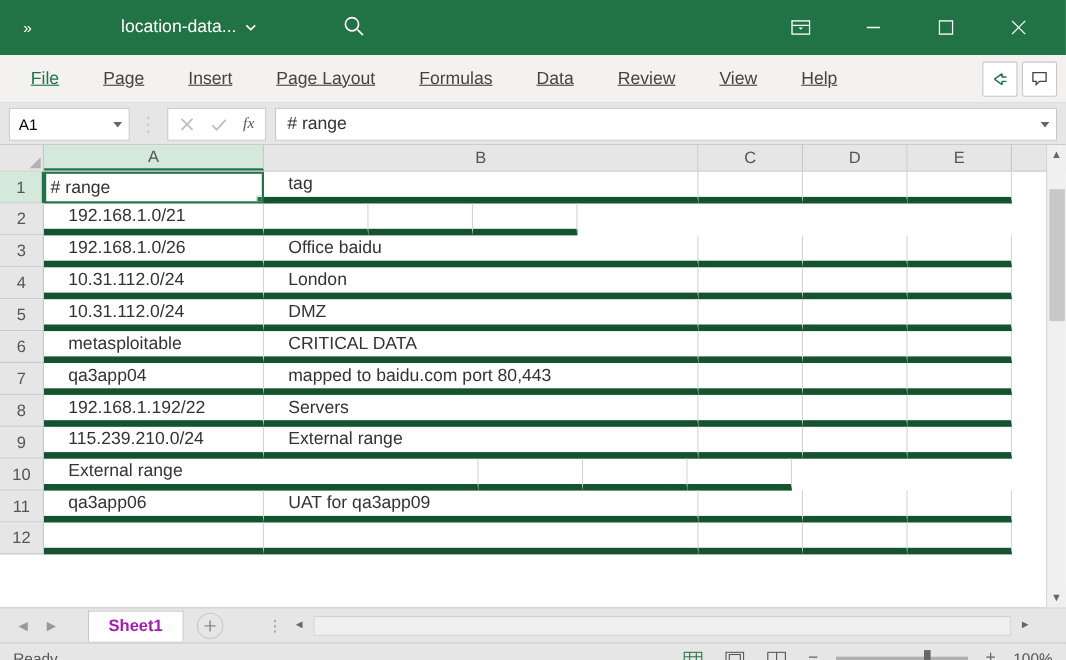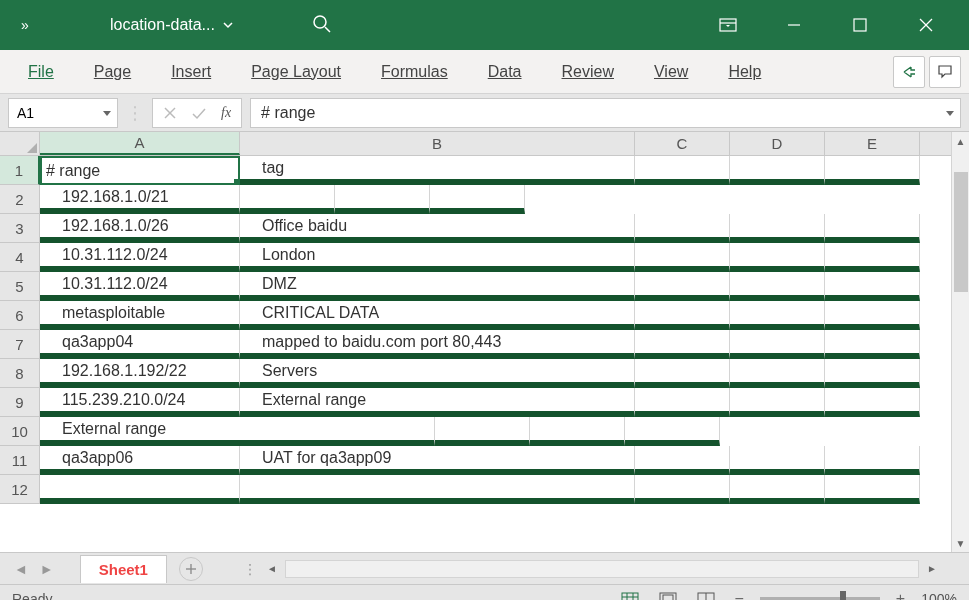--- a/index.html
+++ b/index.html
@@ -48,21 +48,21 @@
     .cell { border-right: 1px solid #d4d4d4; border-bottom: 6px solid #14532d; padding: 3px 22px; display: flex; align-items: center; color: #333; font-size: 16px; overflow: hidden; white-space: nowrap; }
     .cell.selected { border: 2px solid #217346; padding: 1px 4px; position: relative; }
     .cell.selected::after { content: ''; position: absolute; right: -3px; bottom: -3px; width: 6px; height: 6px; background: #217346; border: 1px solid white; }
     
     .vscroll { position: absolute; right: 0; top: 0; width: 18px; height: 100%; background: #f0f0f0; border-left: 1px solid #d4d4d4; }
     .vscroll-btn { height: 18px; background: #f0f0f0; display: flex; align-items: center; justify-content: center; color: #666; font-size: 10px; }
     .vscroll-thumb { position: absolute; top: 40px; width: 14px; left: 2px; height: 120px; background: #c8c8c8; border-radius: 0; }
     
     .sheet-tabs { height: 32px; background: #e6e6e6; display: flex; align-items: center; border-top: 1px solid #c8c8c8; padding: 0 8px; }
     .sheet-nav { color: #999; padding: 0 6px; cursor: pointer; }
-    .sheet-tab { padding: 5px 18px; background: white; border: 1px solid #c8c8c8; border-bottom: none; color: #ef4444; font-weight: 600; margin-left: 20px; font-size: 15px; }
+    .sheet-tab { padding: 5px 18px; background: white; border: 1px solid #c8c8c8; border-bottom: none; color: #a21caf; font-weight: 600; margin-left: 20px; font-size: 15px; }
     .sheet-add { width: 24px; height: 24px; border-radius: 50%; display: flex; align-items: center; justify-content: center; color: #888; margin-left: 12px; cursor: pointer; font-size: 18px; border: 1px solid #c8c8c8; }
     .hscroll-area { flex: 1; display: flex; align-items: center; margin-left: 40px; gap: 4px; padding-right: 20px; }
     .hscroll-dots { color: #999; letter-spacing: 2px; }
     .hscroll-track { flex: 1; height: 18px; background: #f0f0f0; border: 1px solid #d4d4d4; position: relative; display: flex; }
     .hscroll-btn { width: 18px; display: flex; align-items: center; justify-content: center; color: #666; font-size: 10px; }
     
     .status-bar { height: 28px; background: #e6e6e6; border-top: 1px solid #c8c8c8; display: flex; align-items: center; padding: 0 12px; color: #555; font-size: 14px; }
     .status-right { margin-left: auto; display: flex; align-items: center; gap: 12px; }
     .view-btn { width: 26px; height: 20px; display: flex; align-items: center; justify-content: center; cursor: pointer; }
     .view-btn.active svg { stroke: #217346; }

